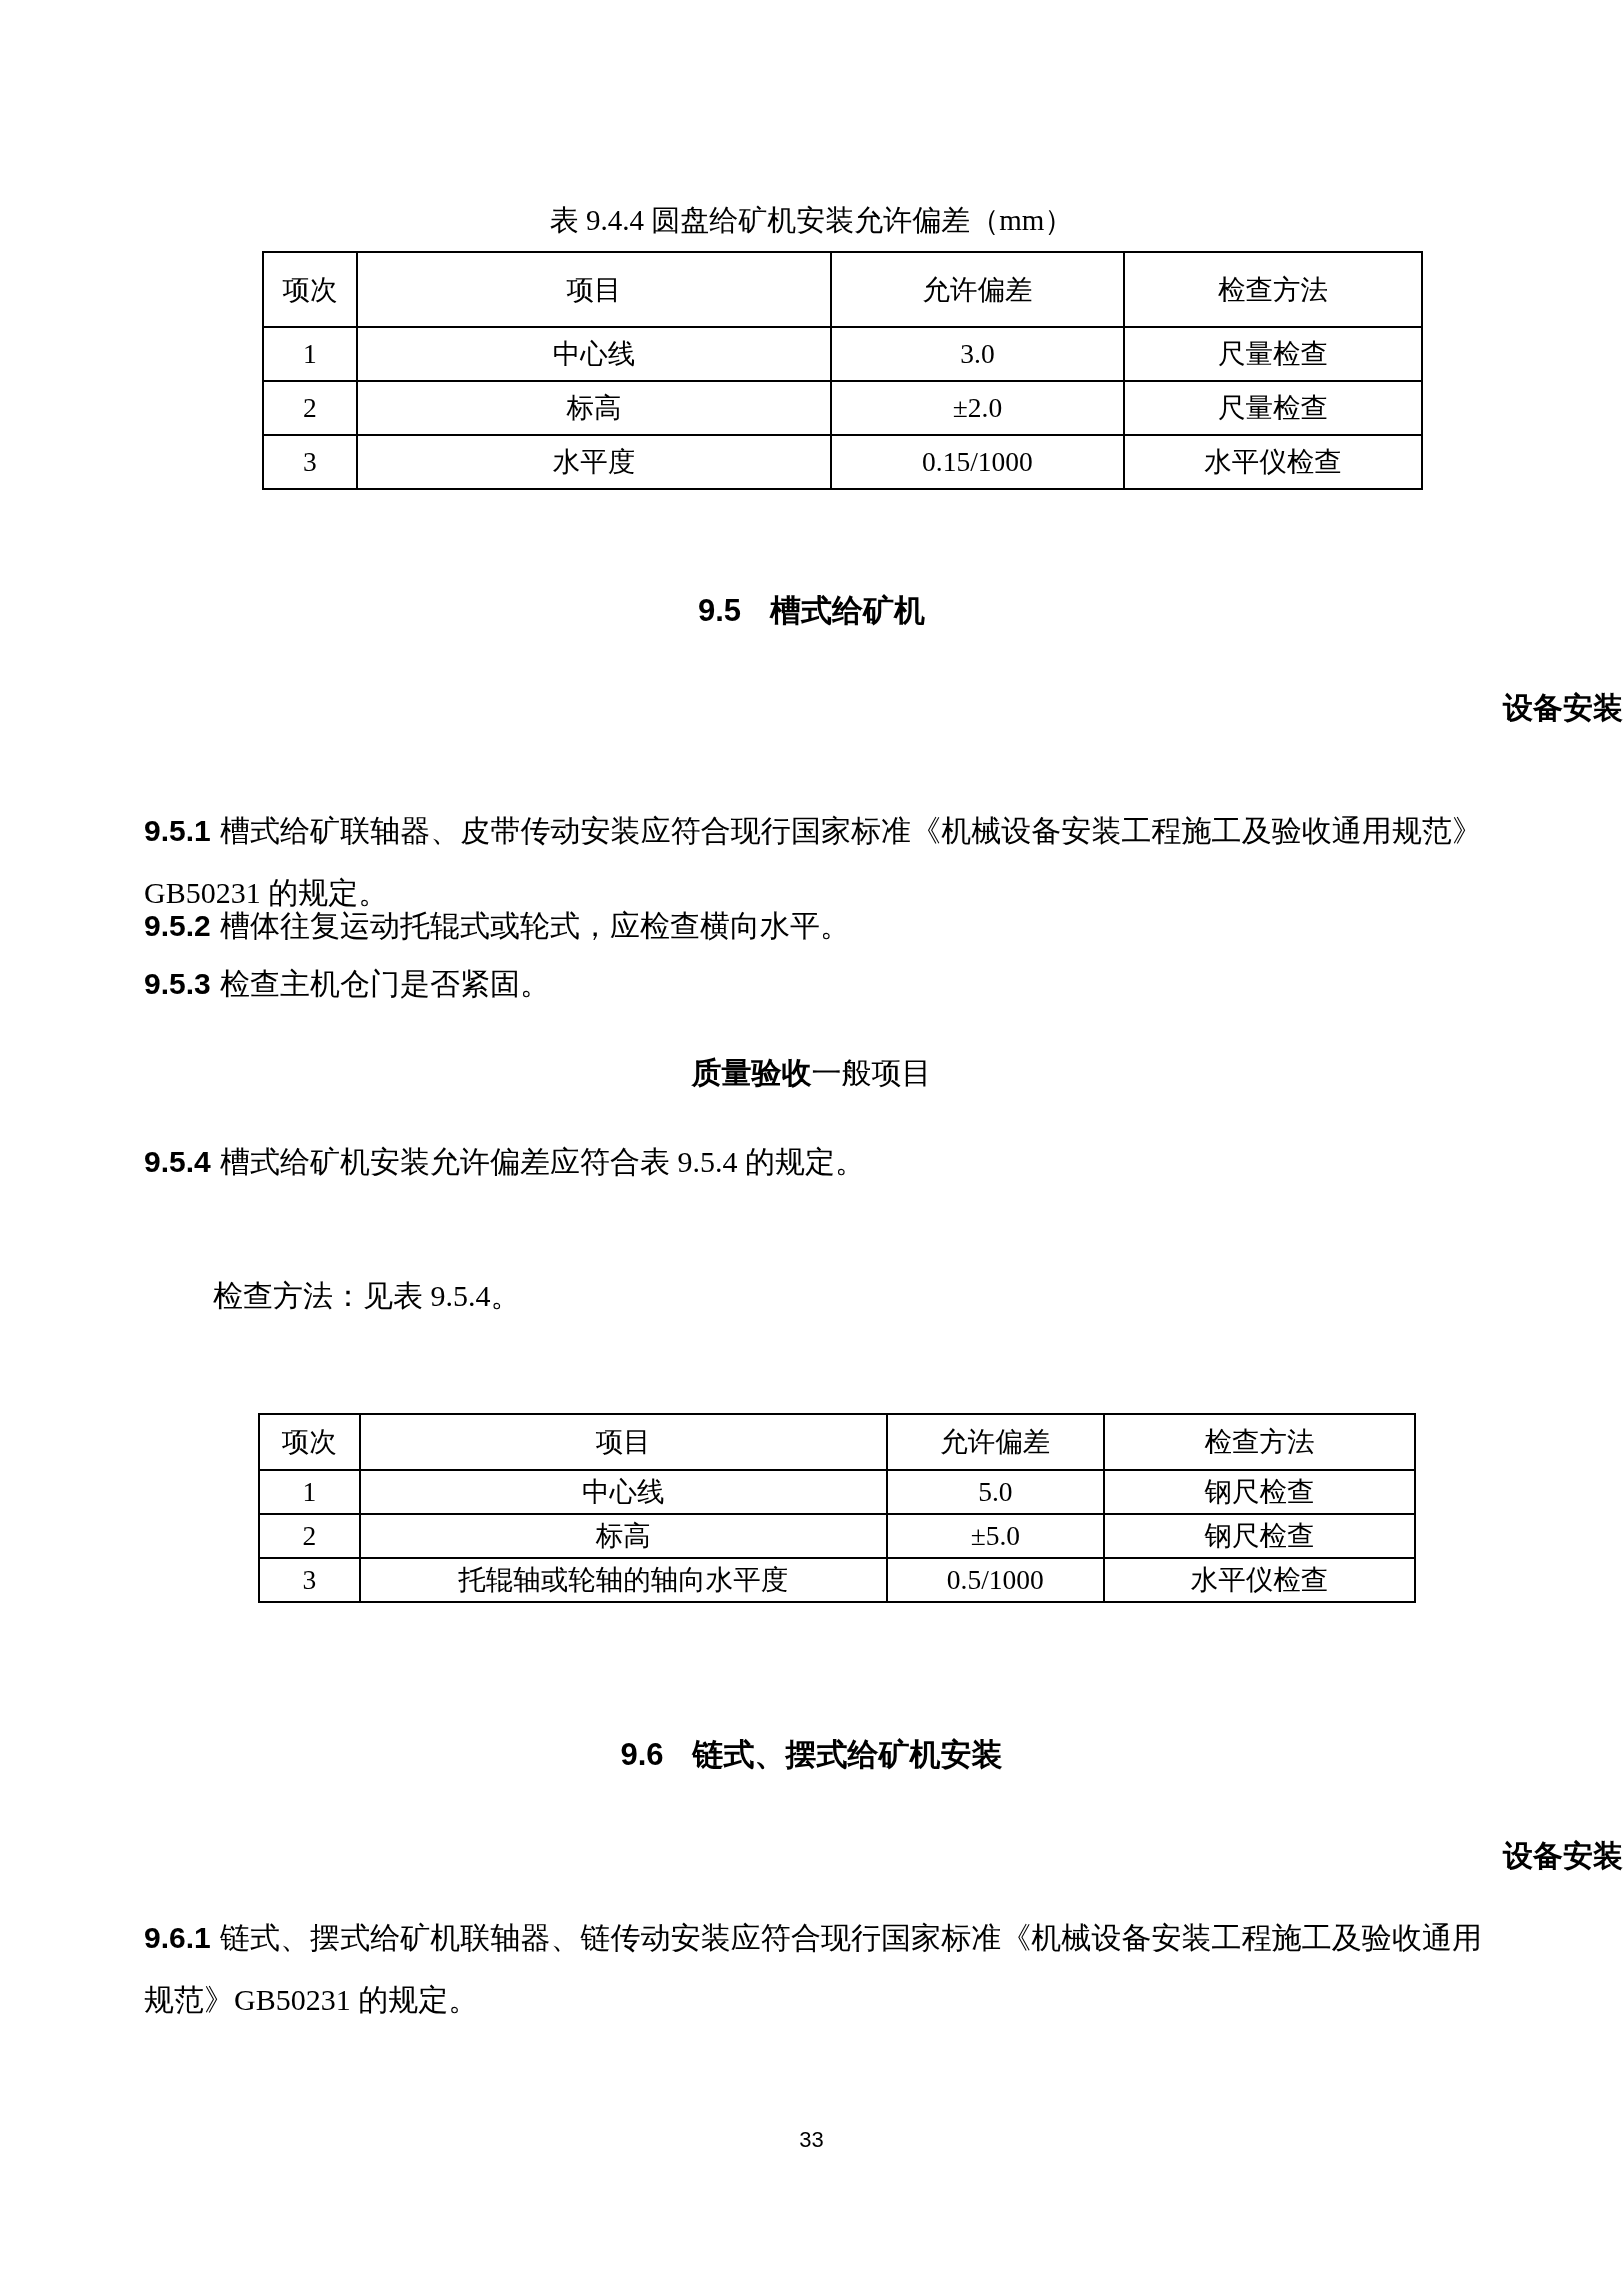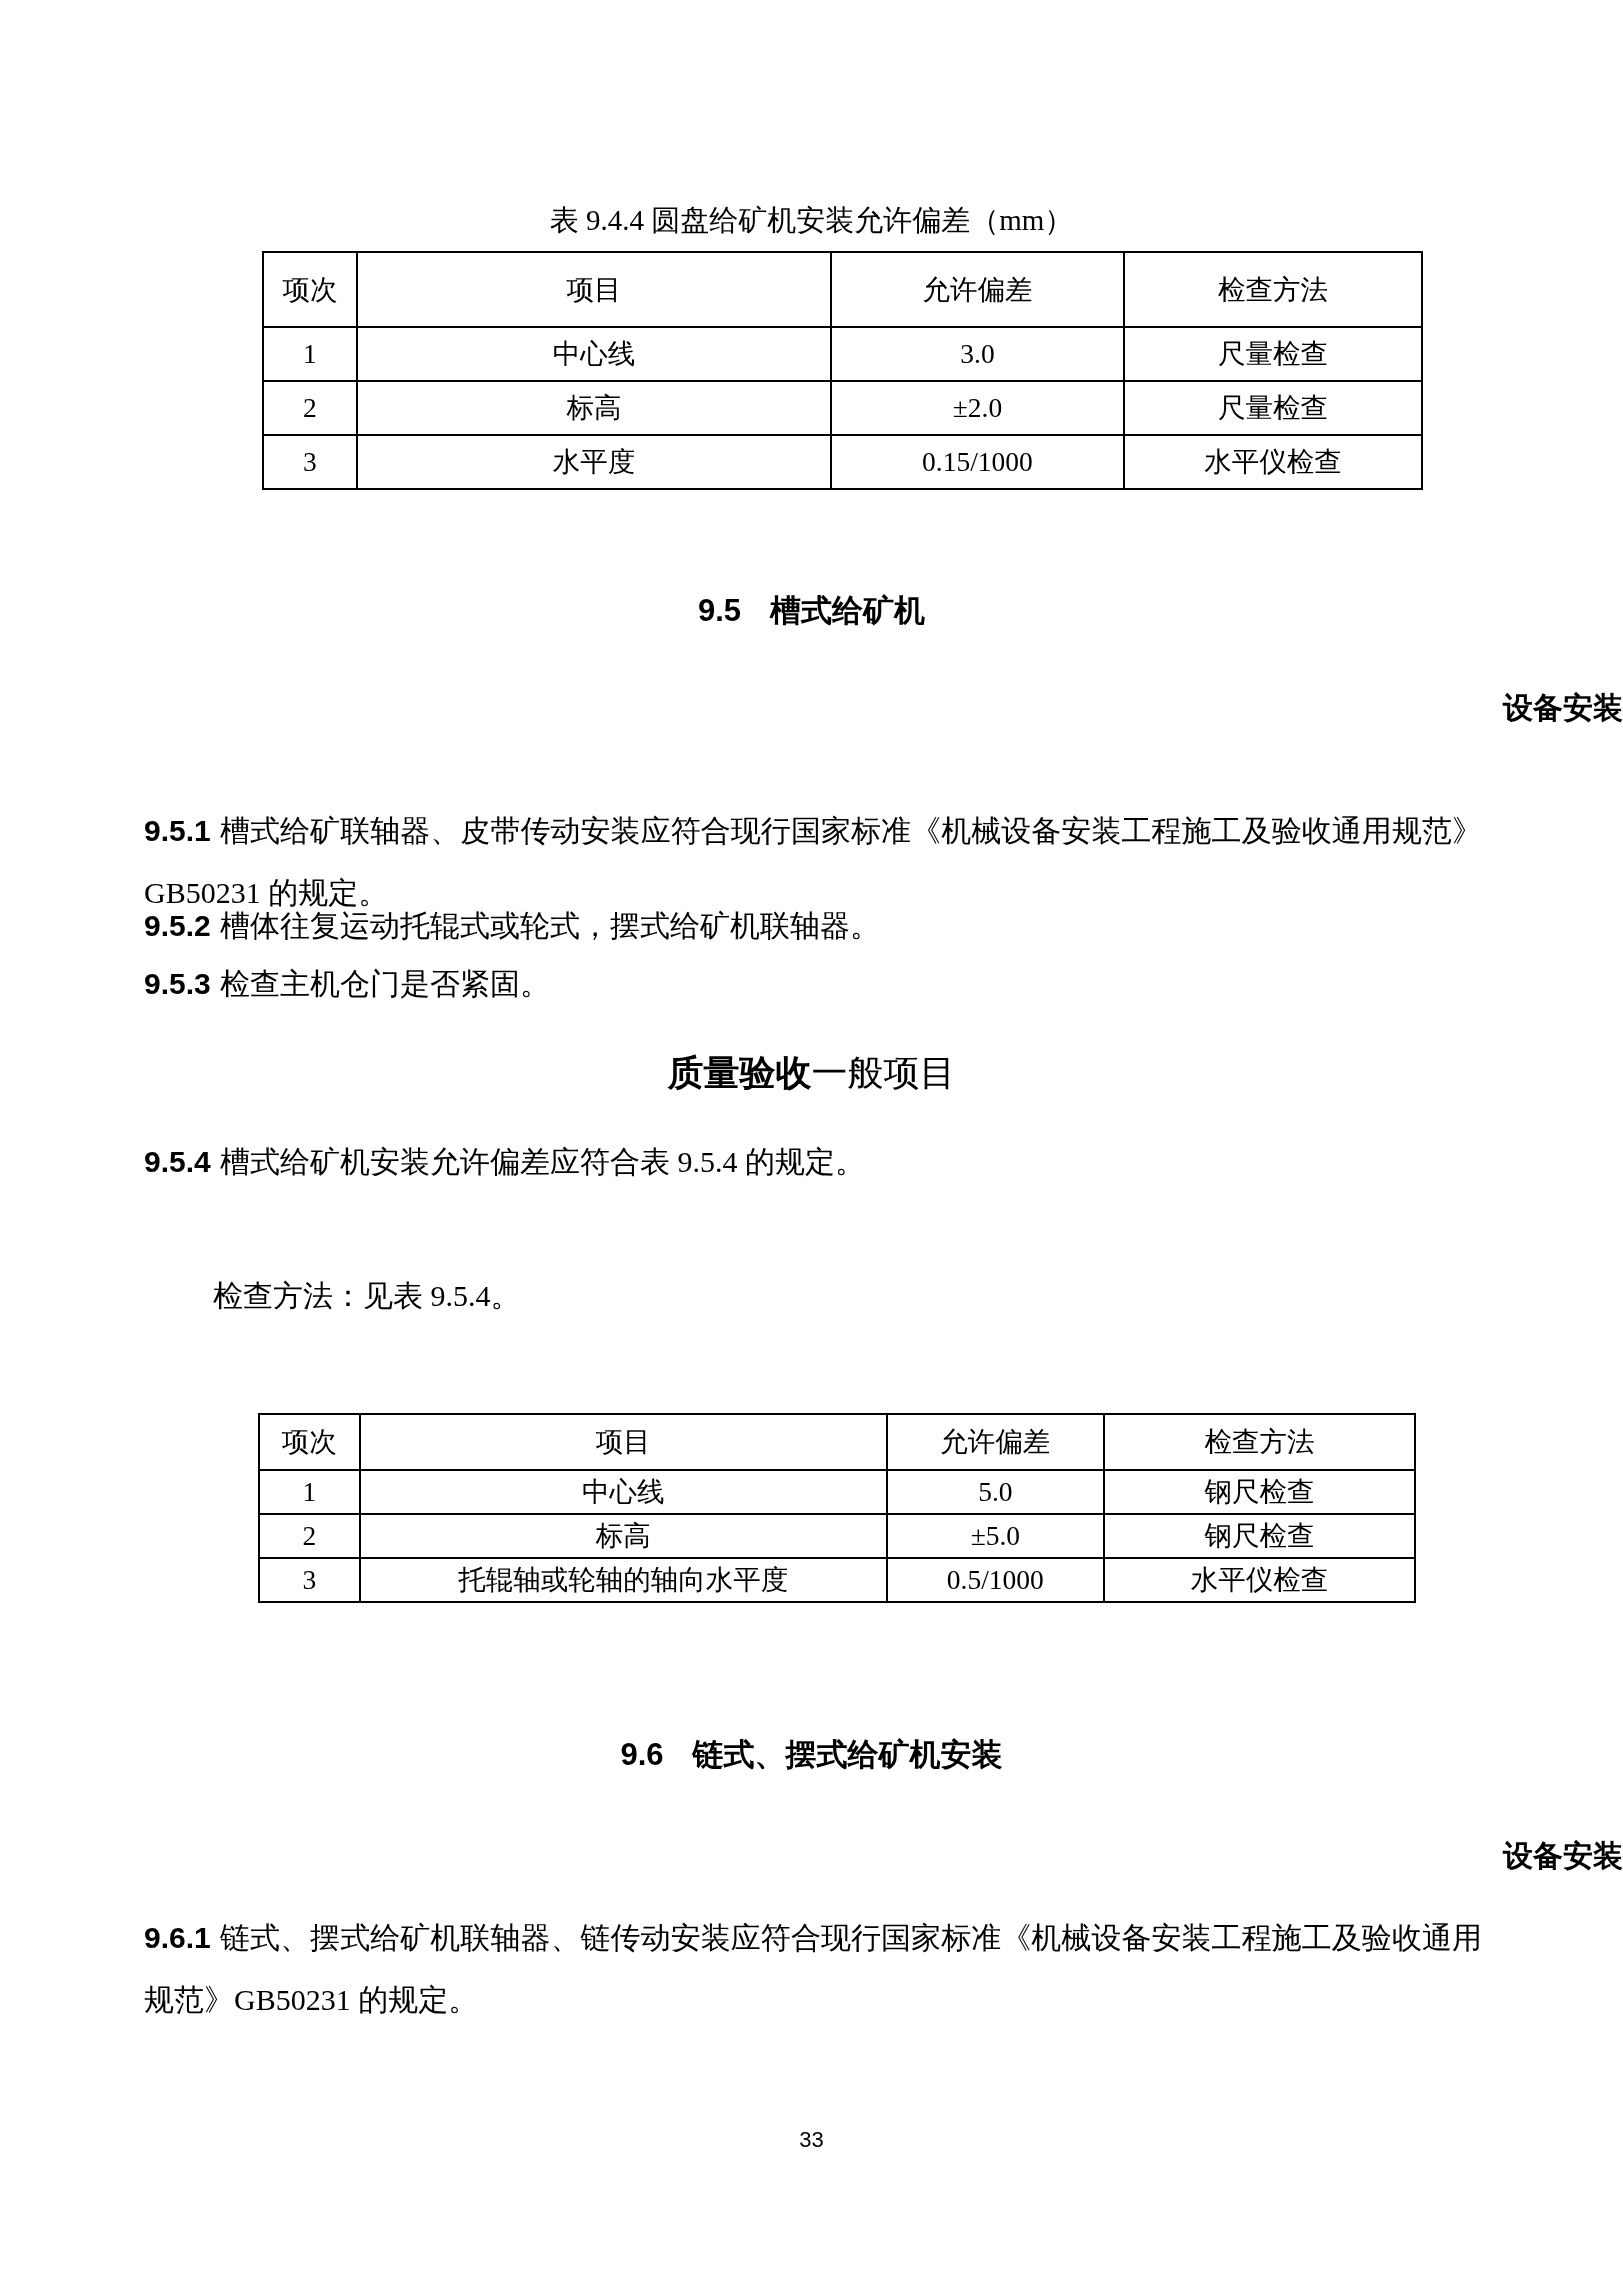--- a/index.html
+++ b/index.html
@@ -58,21 +58,21 @@
     text-align: right;
     font-size: 30px;
     font-weight: bold;
     line-height: 38px;
   }
   .heading-mixed {
     position: absolute;
     left: 0;
     width: 100%;
     text-align: center;
-    font-size: 36px;
+    font-size: 30px;
     line-height: 38px;
   }
   .heading-mixed .bold-part { font-weight: bold; }
   .h-num {
     font-family: "Liberation Sans", "DejaVu Sans", sans-serif;
     margin-right: 29px;
   }
   .para {
     position: absolute;
     left: 144px;
@@ -144,21 +144,21 @@
     <span class="h-num">9.5</span><span>槽式给矿机</span>
   </div>
 
   <div class="heading-l2" style="top:689px;">设备安装</div>
 
   <p class="para" style="top:800px;">
     <span class="clause-num">9.5.1</span><span>槽式给矿联轴器、皮带传动安装应符合现行国家标准《机械设备安装工程施工及验收通用规范》GB50231 的规定。</span>
   </p>
 
   <p class="para last-left" style="top:895px;">
-    <span class="clause-num">9.5.2</span><span>槽体往复运动托辊式或轮式，摆式给矿机联轴器。</span>
+    <span class="clause-num">9.5.2</span><span>槽体往复运动托辊式或轮式，应检查横向水平。</span>
   </p>
 
   <p class="para last-left" style="top:953px;">
     <span class="clause-num">9.5.3</span><span>检查主机仓门是否紧固。</span>
   </p>
 
   <div class="heading-mixed" style="top:1054px;">
     <span class="bold-part">质量验收</span><span>一般项目</span>
   </div>
 

